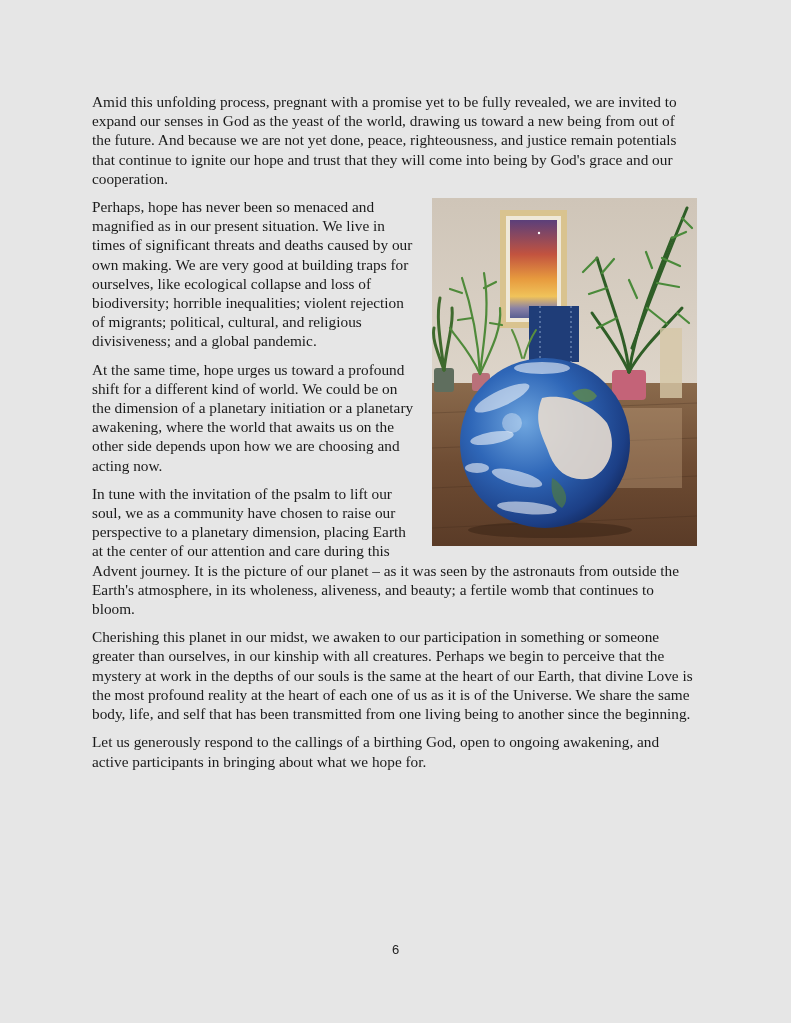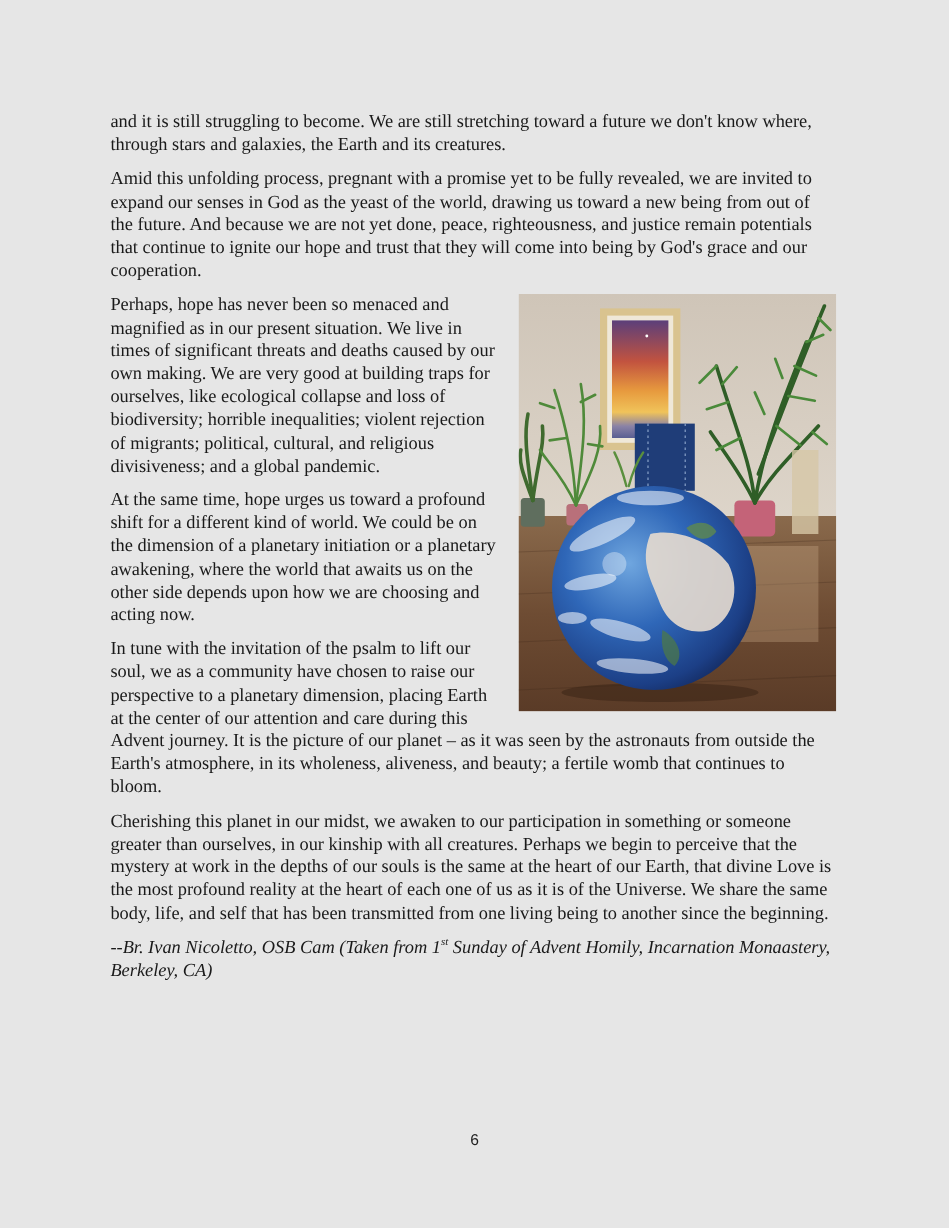--- a/index.html
+++ b/index.html
@@ -36,21 +36,20 @@
     text-align: center;
     font-family: "Liberation Sans", "DejaVu Sans", sans-serif;
     font-size: 13px;
     color: #222;
   }
 </style>
 </head>
 <body>
 
 <div class="page">
-  <p class="para">and it is still struggling to become. We are still stretching toward a future we don't know where, through stars and galaxies, the Earth and its creatures.</p>
   <p class="para"><span>Amid this unfolding process, pregnant with a promise yet to be fully revealed, we are invited to expand our senses in God as the yeast of the world, drawing us toward a new being from out of the future. And because we are not yet done, peace, righteousness, and justice remain potentials that continue to ignite our hope and trust that they will come into being by God's grace and our cooperation.</span></p>
 
   <div class="photo" title="Inflatable Earth globe on a wooden floor in a room with potted plants, a blue-draped lectern and a sunset painting">
     <svg viewBox="0 0 265 348" xmlns="http://www.w3.org/2000/svg">
       <defs>
         <linearGradient id="wall" x1="0" y1="0" x2="0" y2="1">
           <stop offset="0" stop-color="#cfc5b8"></stop>
           <stop offset="1" stop-color="#e9e2d8"></stop>
         </linearGradient>
         <linearGradient id="sunset" x1="0" y1="0" x2="0" y2="1">
@@ -145,16 +144,16 @@
         </g>
         <circle cx="80" cy="225" r="10" fill="#ffffff" opacity="0.35"></circle>
       </g>
     </svg>
   </div>
 
   <p class="para">Perhaps, hope has never been so menaced and magnified as in our present situation. We live in times of significant threats and deaths caused by our own making. We are very good at building traps for ourselves, like ecological collapse and loss of biodiversity; horrible inequalities; violent rejection of migrants; political, cultural, and religious divisiveness; and a global pandemic.</p>
   <p class="para">At the same time, hope urges us toward a profound shift for a different kind of world. We could be on the dimension of a planetary initiation or a planetary awakening, where the world that awaits us on the other side depends upon how we are choosing and acting now.</p>
   <p class="para">In tune with the invitation of the psalm to lift our soul, we as a community have chosen to raise our perspective to a planetary dimension, placing Earth at the center of our attention and care during this Advent journey. It is the picture of our planet – as it was seen by the astronauts from outside the Earth's atmosphere, in its wholeness, aliveness, and beauty; a fertile womb that continues to bloom.</p>
   <p class="para">Cherishing this planet in our midst, we awaken to our participation in something or someone greater than ourselves, in our kinship with all creatures. Perhaps we begin to perceive that the mystery at work in the depths of our souls is the same at the heart of our Earth, that divine Love is the most profound reality at the heart of each one of us as it is of the Universe. We share the same body, life, and self that has been transmitted from one living being to another since the beginning.</p>
-  <p class="attribution"><span>--Br. Ivan Nicoletto, OSB Cam (Taken from 1</span><sup>st</sup><span> Sunday of Advent Homily, Incarnation Monaastery, Berkeley, CA)</span></p>
+  <p class="para">Let us generously respond to the callings of a birthing God, open to ongoing awakening, and active participants in bringing about what we hope for.</p>
 </div>
 
 <div class="page-number">6</div>
 
 </body></html>

